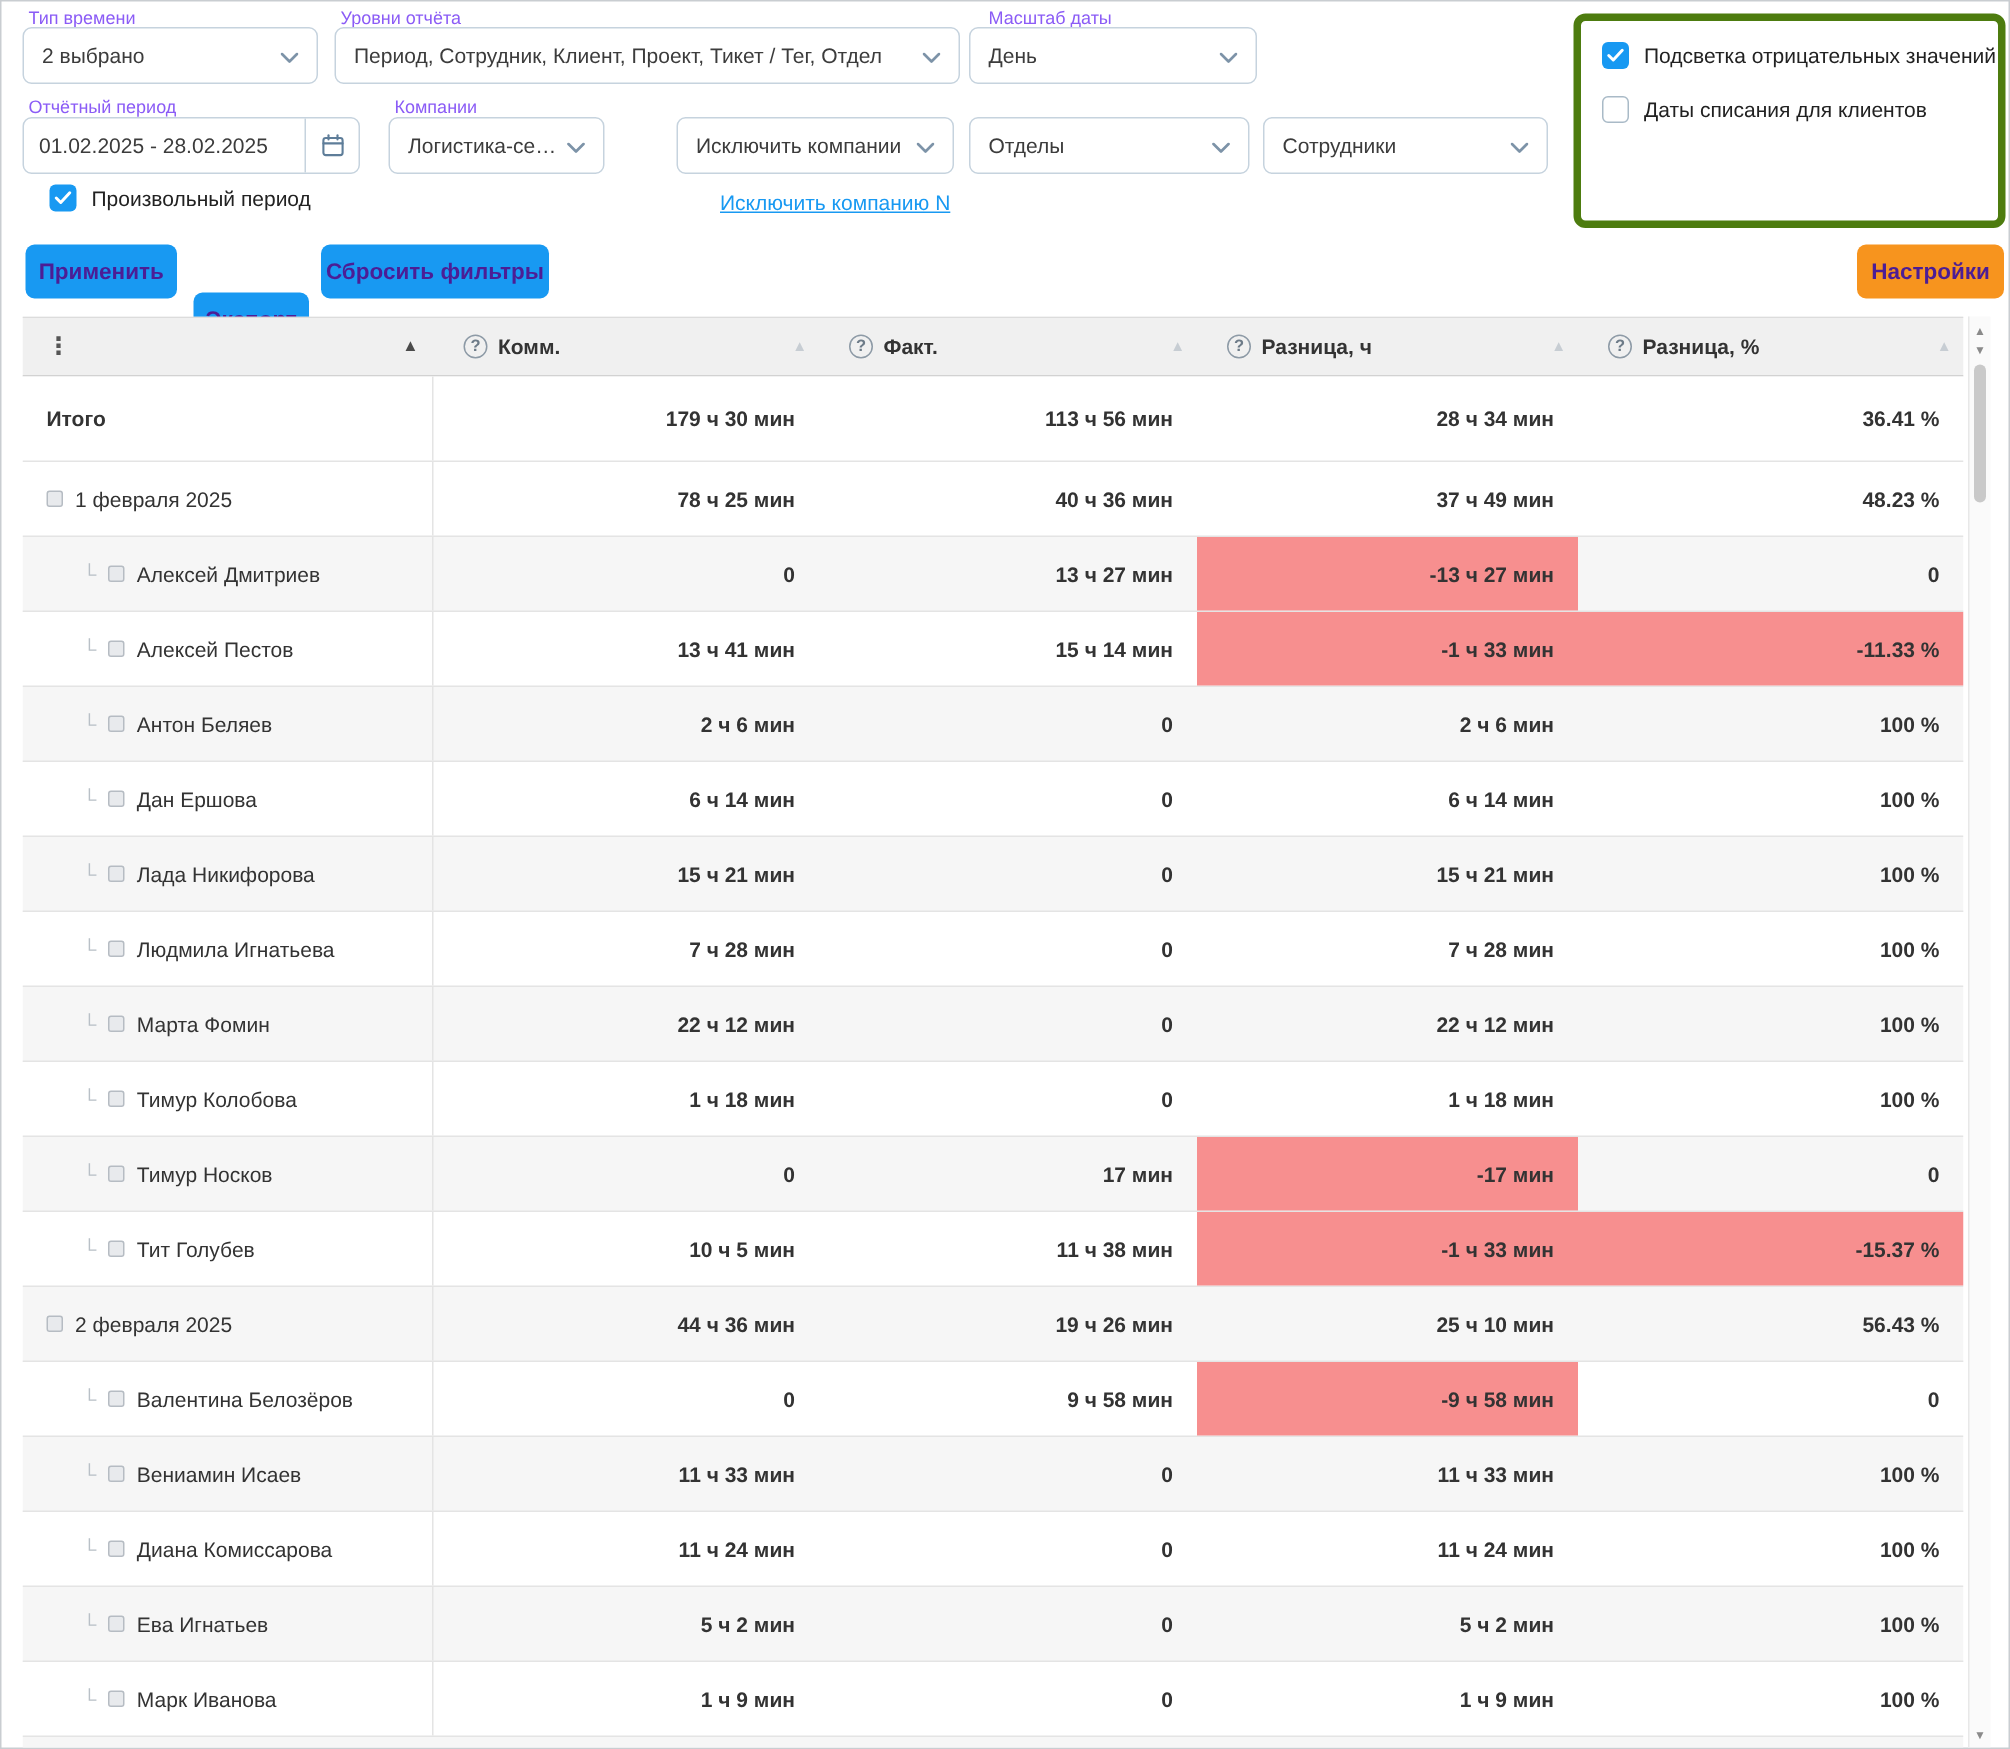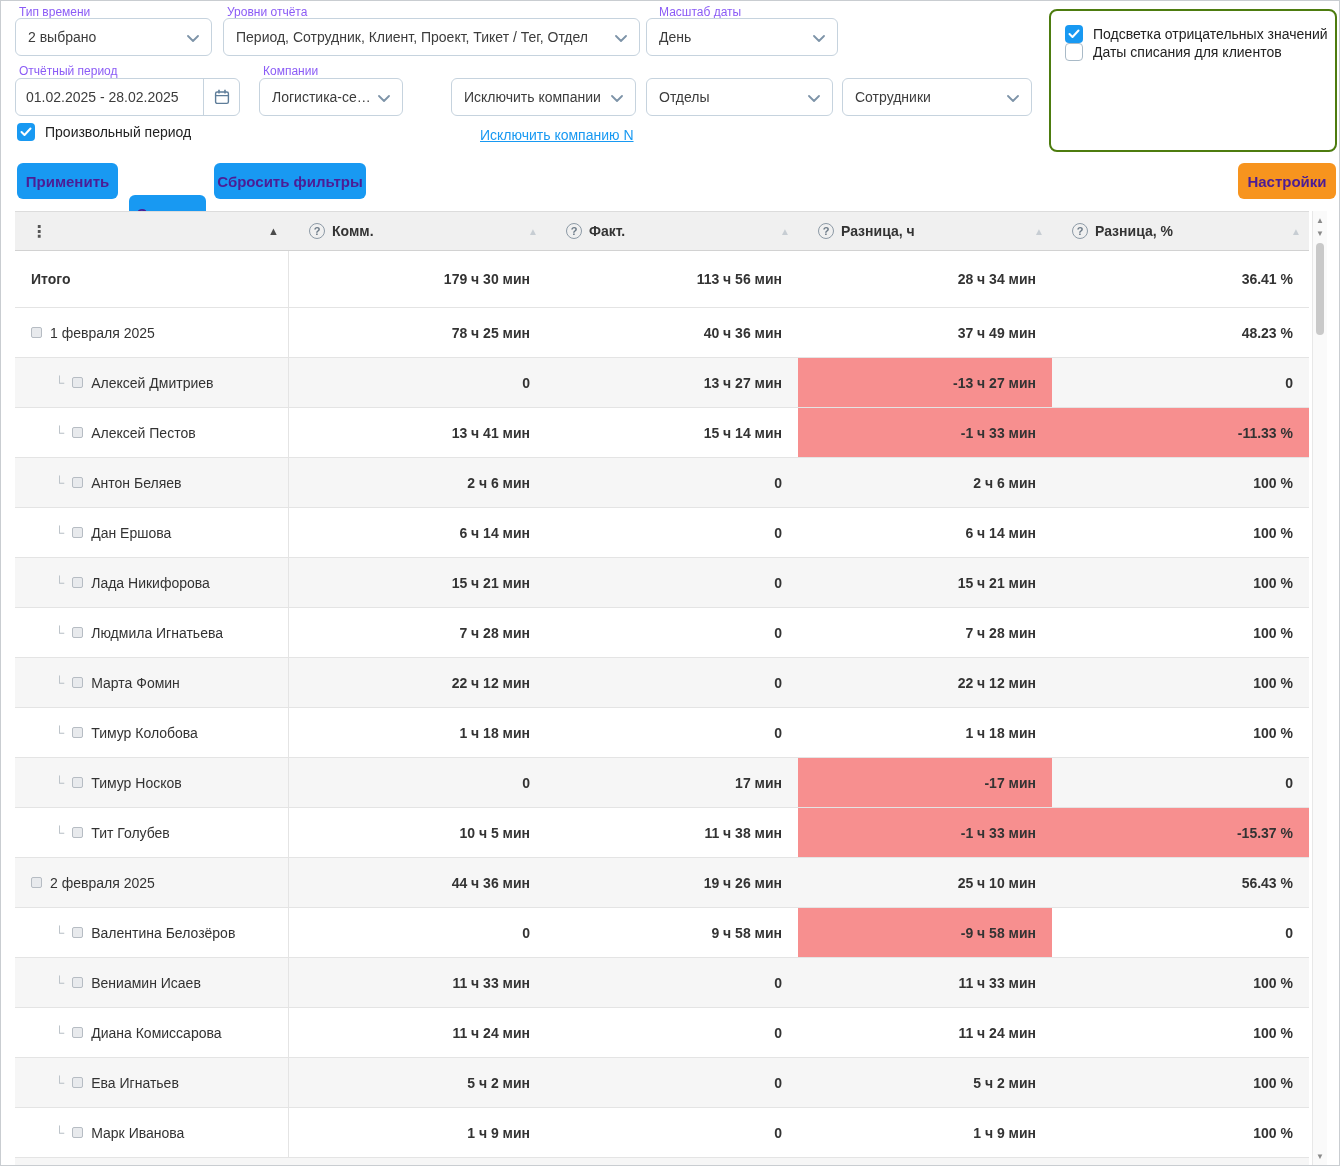--- a/index.html
+++ b/index.html
@@ -26,28 +26,28 @@
   .sel-exclude    { left:450px; top:77px; width:185px; }
   .sel-departments{ left:645px; top:77px; width:187px; }
   .sel-employees  { left:841px; top:77px; width:190px; }
   .sel-companies span.val { white-space:nowrap; overflow:hidden; text-overflow:ellipsis; }
 
   .date-input { left:14px; top:77px; width:225px; padding:0; }
   .date-input .date-text { padding:0 10px; flex:1; font-size:14px; color:#3c3c3c; }
   .date-input .cal-btn { width:36px; height:100%; border-left:1px solid #c6d3de; display:flex; align-items:center; justify-content:center; cursor:pointer; }
 
   
-  .options-panel { position:absolute; left:1048px; top:8px; width:288px; height:143px; border:2px solid #4d7c0f; border-radius:8px; background:#fff; }
+  .options-panel { position:absolute; left:1048px; top:8px; width:288px; height:143px; border:5px solid #4d7c0f; border-radius:8px; background:#fff; }
   .cb-row { position:absolute; left:14px; display:flex; align-items:center; gap:10px; font-size:14px; color:#222; cursor:pointer; }
-  .cb-row.r1 { top:14px; } .cb-row.r2 { top:32px; }
+  .cb-row.r1 { top:14px; } .cb-row.r2 { top:50px; }
   .cb { width:18px; height:18px; border-radius:4px; flex:none; display:flex; align-items:center; justify-content:center; }
   .cb.checked { background:var(--accent,#1899f2); }
   .cb.unchecked { background:#fff; border:1.5px solid #a9bac7; }
 
-  .cb-standalone { position:absolute; left:16px; top:122px; }
+  .cb-standalone { position:absolute; left:32px; top:122px; }
 
   .link { position:absolute; left:445px; top:126px; font-size:14px; font-weight:400; color:var(--accent,#1899f2); text-decoration:underline; cursor:pointer;padding-left:34px; }
 
   
   .btn { position:absolute; top:162px; height:36px; border:none; border-radius:6px; color:#4c1d95; font-weight:700;
     font-size:15px; font-family:inherit; display:flex; align-items:center; justify-content:center; cursor:pointer; background:var(--accent,#1899f2); }
   .btn-apply    { left:16px;  width:101px; }
   .btn-export   { left:128px; width:77px;margin-top:32px; }
   .btn-reset    { left:213px; width:152px; }
   .btn-settings { left:1237px; width:98px; background:var(--orange,#f7941e); }

